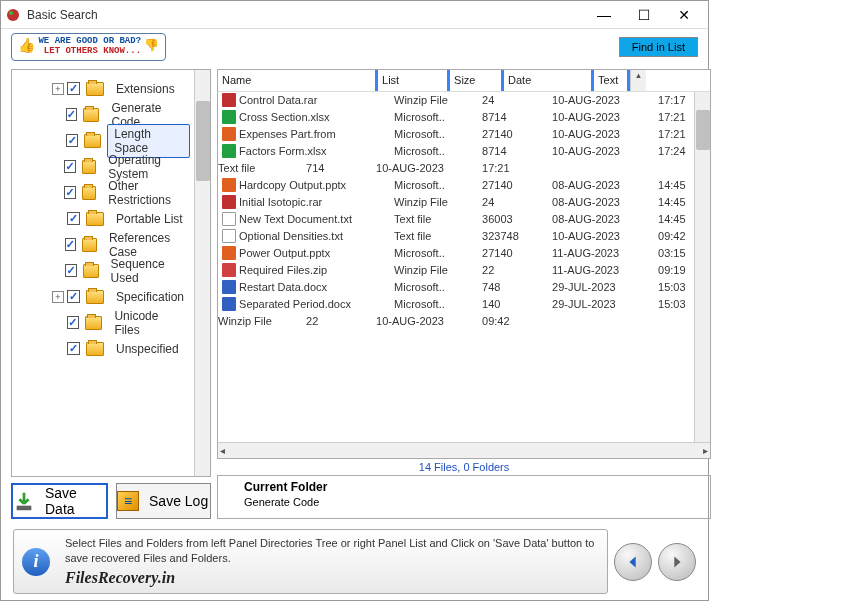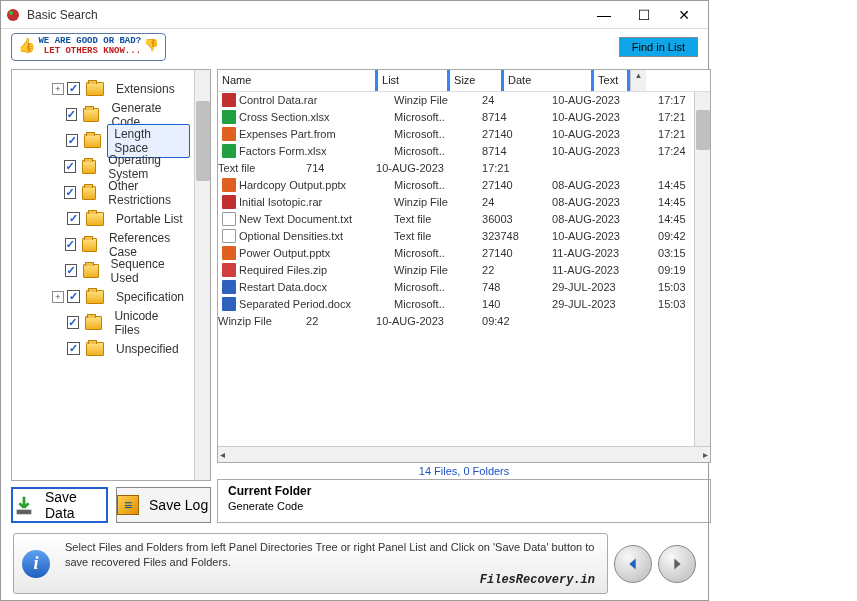--- a/index.html
+++ b/index.html
@@ -59,28 +59,28 @@
 .file-ico { width: 14px; height: 14px; margin-right: 3px; flex-shrink: 0; display: flex; align-items: center; justify-content: center; font-size: 9px; border-radius: 1px; }
 .ico-rar { background: #c03030; color: #fff; }
 .ico-xlsx { background: #20a040; color: #fff; }
 .ico-pptx { background: #e06020; color: #fff; }
 .ico-txt { background: #fff; border: 1px solid #999; }
 .ico-zip { background: #d04040; color: #fff; }
 .ico-docx { background: #3060c0; color: #fff; }
 .cell { font-size: 11px; color: #333; white-space: nowrap; overflow: hidden; text-overflow: clip; }
 .hscroll { height: 16px; background: #f0f0f0; border-top: 1px solid #ccc; display: flex; align-items: center; justify-content: space-between; padding: 0 2px; font-size: 10px; color: #555; }
 .summary-bar { text-align: center; font-size: 11px; color: #2050c0; padding: 2px 0; }
-.current-folder { border: 1px solid #aaa; padding: 4px 10px; height: 44px; }
+.current-folder { border: 1px solid #aaa; padding: 4px 26px; height: 44px; }
 .cf-title { font-weight: bold; font-size: 12px; }
 .cf-val { font-size: 11px; margin-top: 2px; }
 .status-bar { padding: 6px 12px 6px 12px; display: flex; align-items: center; gap: 6px; }
 .status-panel { flex: 1; border: 1px solid #aaa; border-radius: 3px; background: linear-gradient(180deg,#fff,#eaeaea); padding: 6px 8px; display: flex; align-items: center; gap: 8px; }
 .info-ico { width: 28px; height: 28px; border-radius: 50%; background: linear-gradient(180deg,#60a0f0,#2060c0); display: flex; align-items: center; justify-content: center; color: #fff; font-family: Georgia; font-style: italic; font-weight: bold; font-size: 18px; flex-shrink: 0; }
 .status-txt { font-size: 11px; color: #333; line-height: 1.3; flex: 1; }
-.brand { font-family: Liberation Mono, monospace; font-style: italic; font-size: 12px; font-weight: bold; color: #222; text-align: right; margin-top: 4px; padding-right: 4px; }
+.brand { font-family: Liberation Serif, serif; font-style: italic; font-size: 16px; font-weight: bold; color: #222; margin-top: 4px; padding-right: 4px; }
 .nav-btn { width: 38px; height: 38px; border-radius: 50%; background: radial-gradient(circle at 35% 30%, #f8f8f8, #b8b8b8); border: 1px solid #888; display: flex; align-items: center; justify-content: center; cursor: pointer; }
 .nav-btn svg { width: 18px; height: 18px; }
 .vscroll-thumb { width: 14px; height: 40px; background: #c0c0c0; margin: 18px 1px 0 1px; border-radius: 2px; }
 .vscroll-arrow { font-size: 9px; text-align: center; color: #555; }
 </style>
 </head>
 <body>
 
 <div class="window">
   <div class="titlebar">

